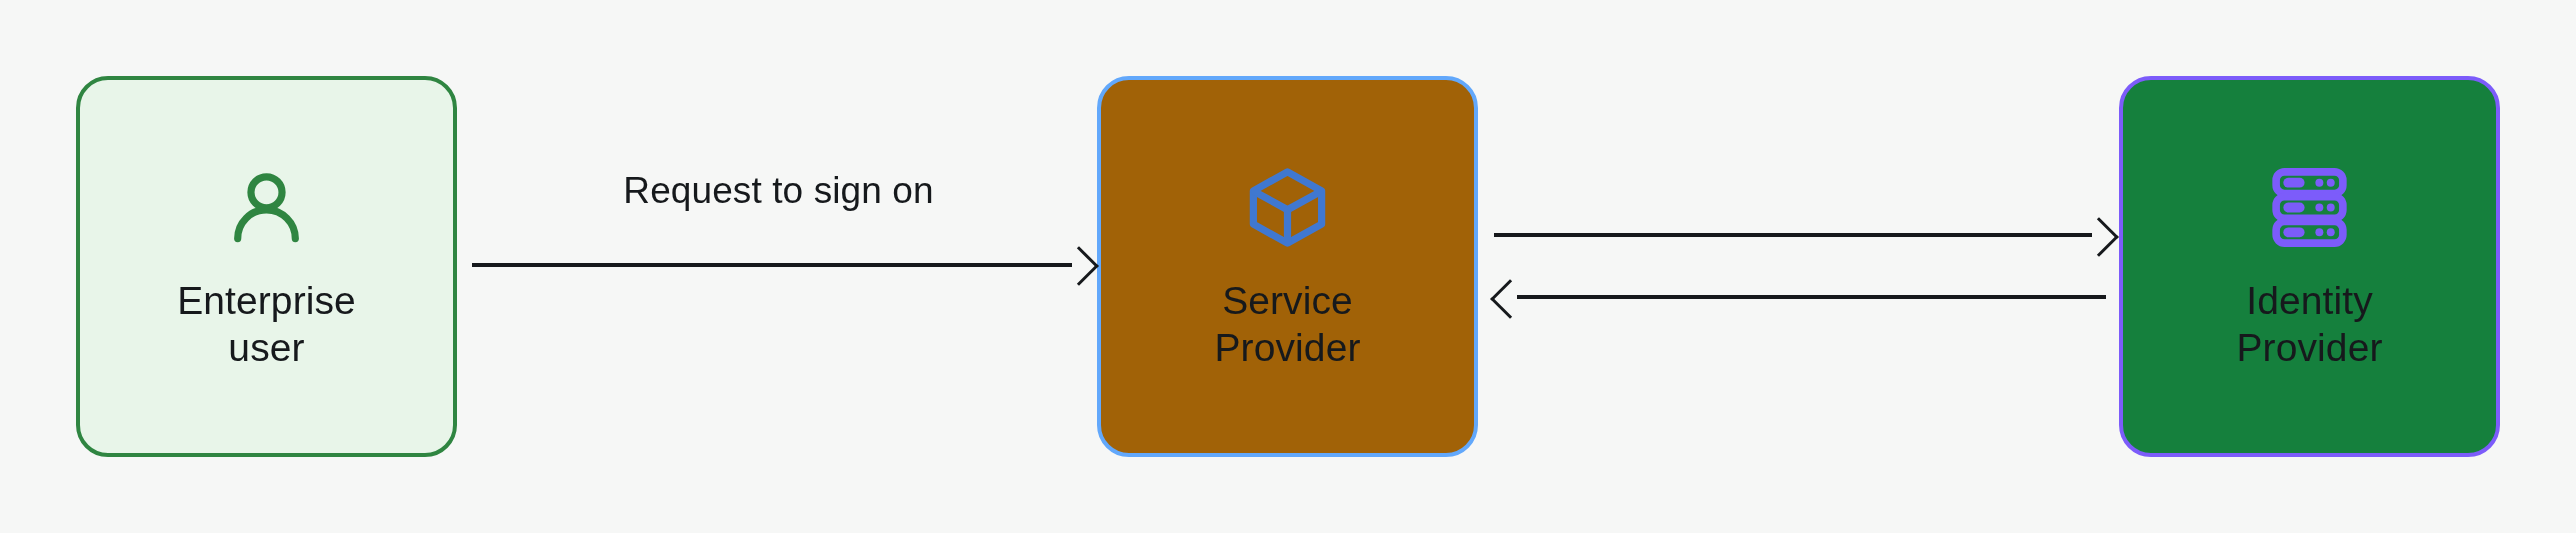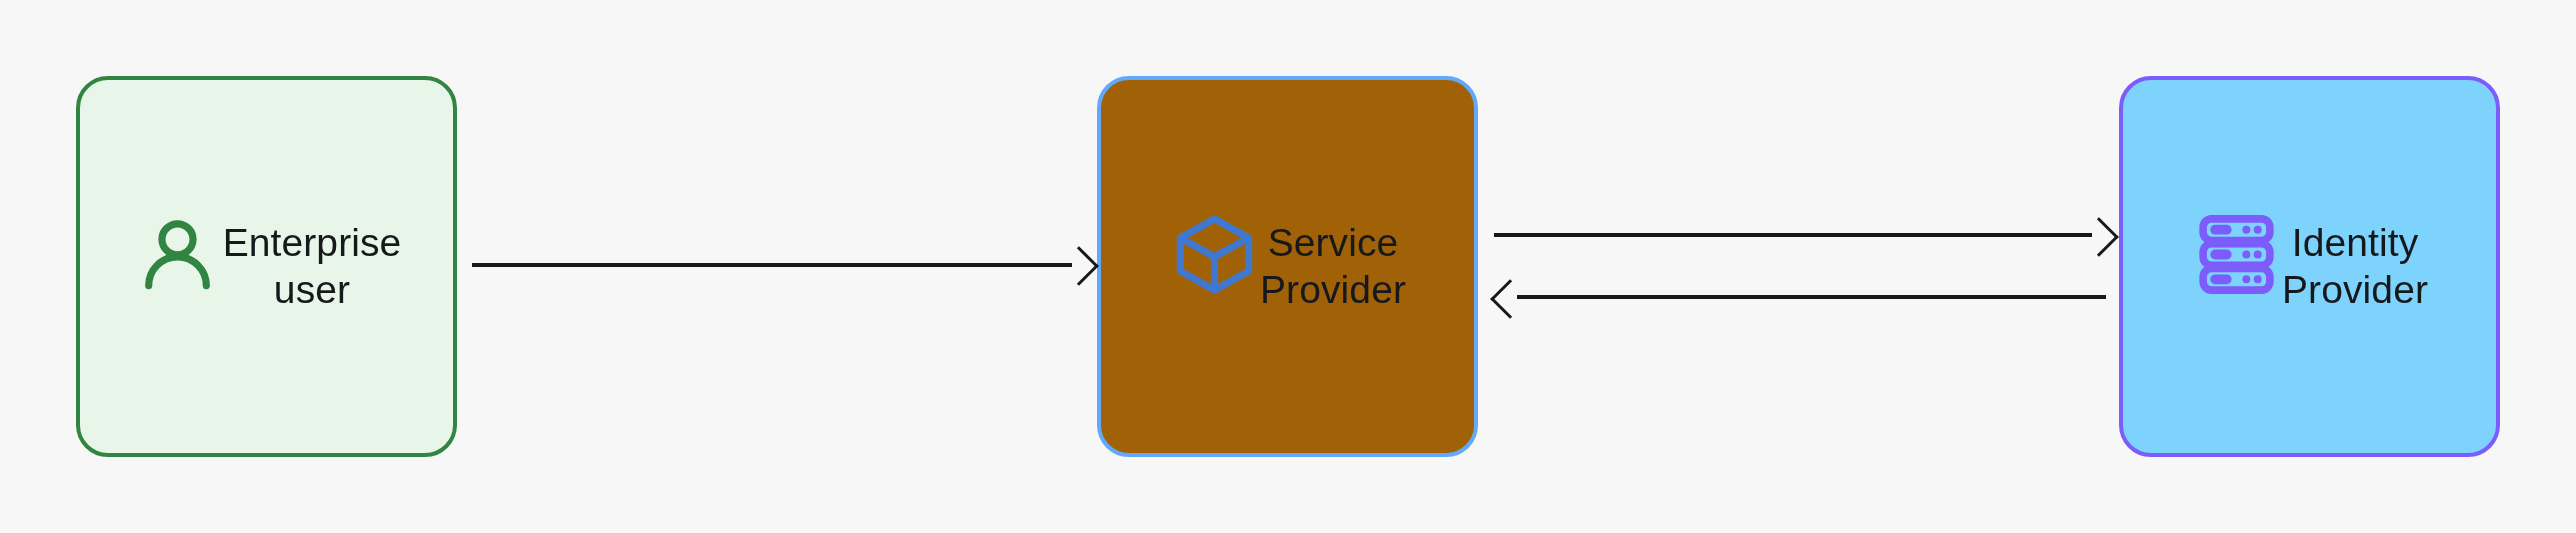--- a/index.html
+++ b/index.html
@@ -25,21 +25,21 @@
   .node {
     position: absolute;
     top: 76px;
     width: 381px;
     height: 381px;
     box-sizing: border-box;
     border-radius: 32px;
     border-style: solid;
     border-width: 4.8px;
     display: flex;
-    flex-direction: row;
+    flex-direction: column;
     align-items: center;
     justify-content: center;
   }
 
   .node-icon {
     display: block;
     margin-bottom: 25px;
     line-height: 0;
   }
 
@@ -59,21 +59,21 @@
     background: #e8f5e9;
   }
   #node-sp {
     left: 1097px;
     border-color: #62a8fb;
     background: #a16207;
   }
   #node-idp {
     left: 2119px;
     border-color: #7c5cfa;
-    background: #7dd3fc;
+    background: #15803d;
   }
 
   
   .edge {
     position: absolute;
     height: 3.8px;
     background: #16191c;
   }
 
   .arrowhead {
@@ -157,20 +157,21 @@
         <circle cx="14.6" cy="12.0" r="1.05" fill="#7c5cfa" stroke="none"></circle>
         <circle cx="17.6" cy="12.0" r="1.05" fill="#7c5cfa" stroke="none"></circle>
         <circle cx="14.6" cy="18.55" r="1.05" fill="#7c5cfa" stroke="none"></circle>
         <circle cx="17.6" cy="18.55" r="1.05" fill="#7c5cfa" stroke="none"></circle>
       </svg>
     </span>
     <div class="node-label">Identity
 Provider</div>
   </div>
 
+  <div id="edge-request-label" class="edge-label">Request to sign on</div>
   <div id="edge-request-line" class="edge"></div>
   <div id="edge-request-head" class="arrowhead right"></div>
 
   <div id="edge-sso-request-line" class="edge"></div>
   <div id="edge-sso-request-head" class="arrowhead right"></div>
 
   <div id="edge-sso-response-line" class="edge"></div>
   <div id="edge-sso-response-head" class="arrowhead left"></div>
 
 </div>

